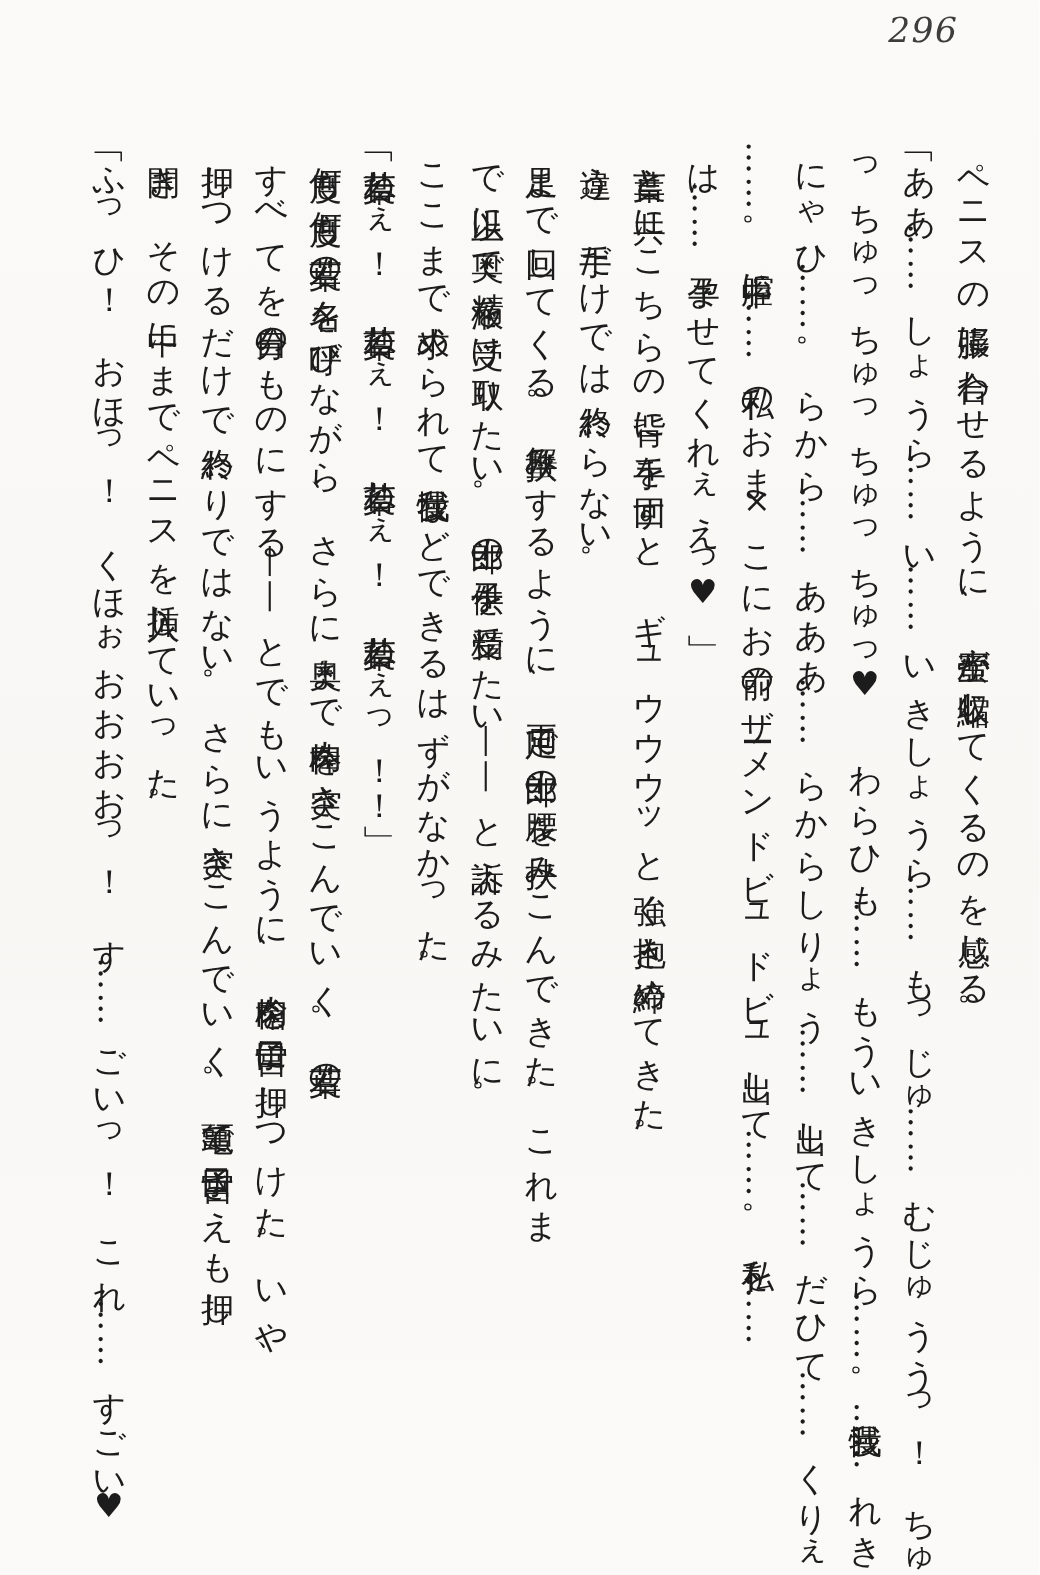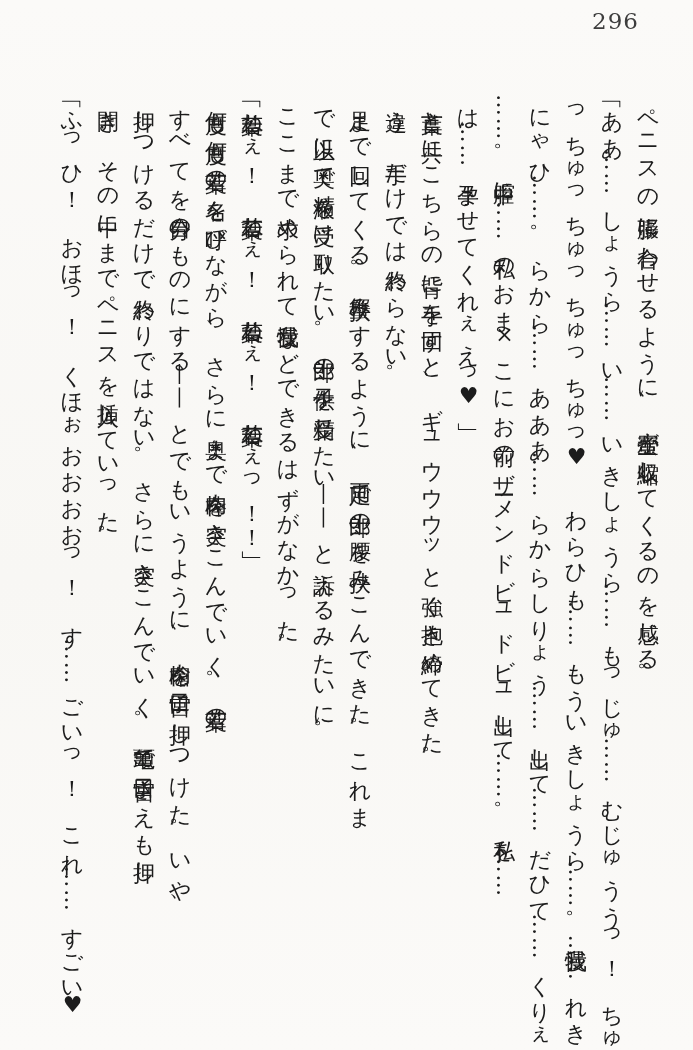--- a/index.html
+++ b/index.html
@@ -16,20 +16,21 @@
   }
   .page {
     position: absolute;
     inset: 0;
   }
   .page-number {
     position: absolute;
     top: 8px;
     right: 54px;
     font-size: 23px;
+    font-style: italic;
     letter-spacing: 1px;
     color: #3d3d3d;
   }
   .text-block {
     position: absolute;
     top: 94px;
     right: 27px;
     height: 900px;
     writing-mode: vertical-rl;
     text-orientation: mixed;

